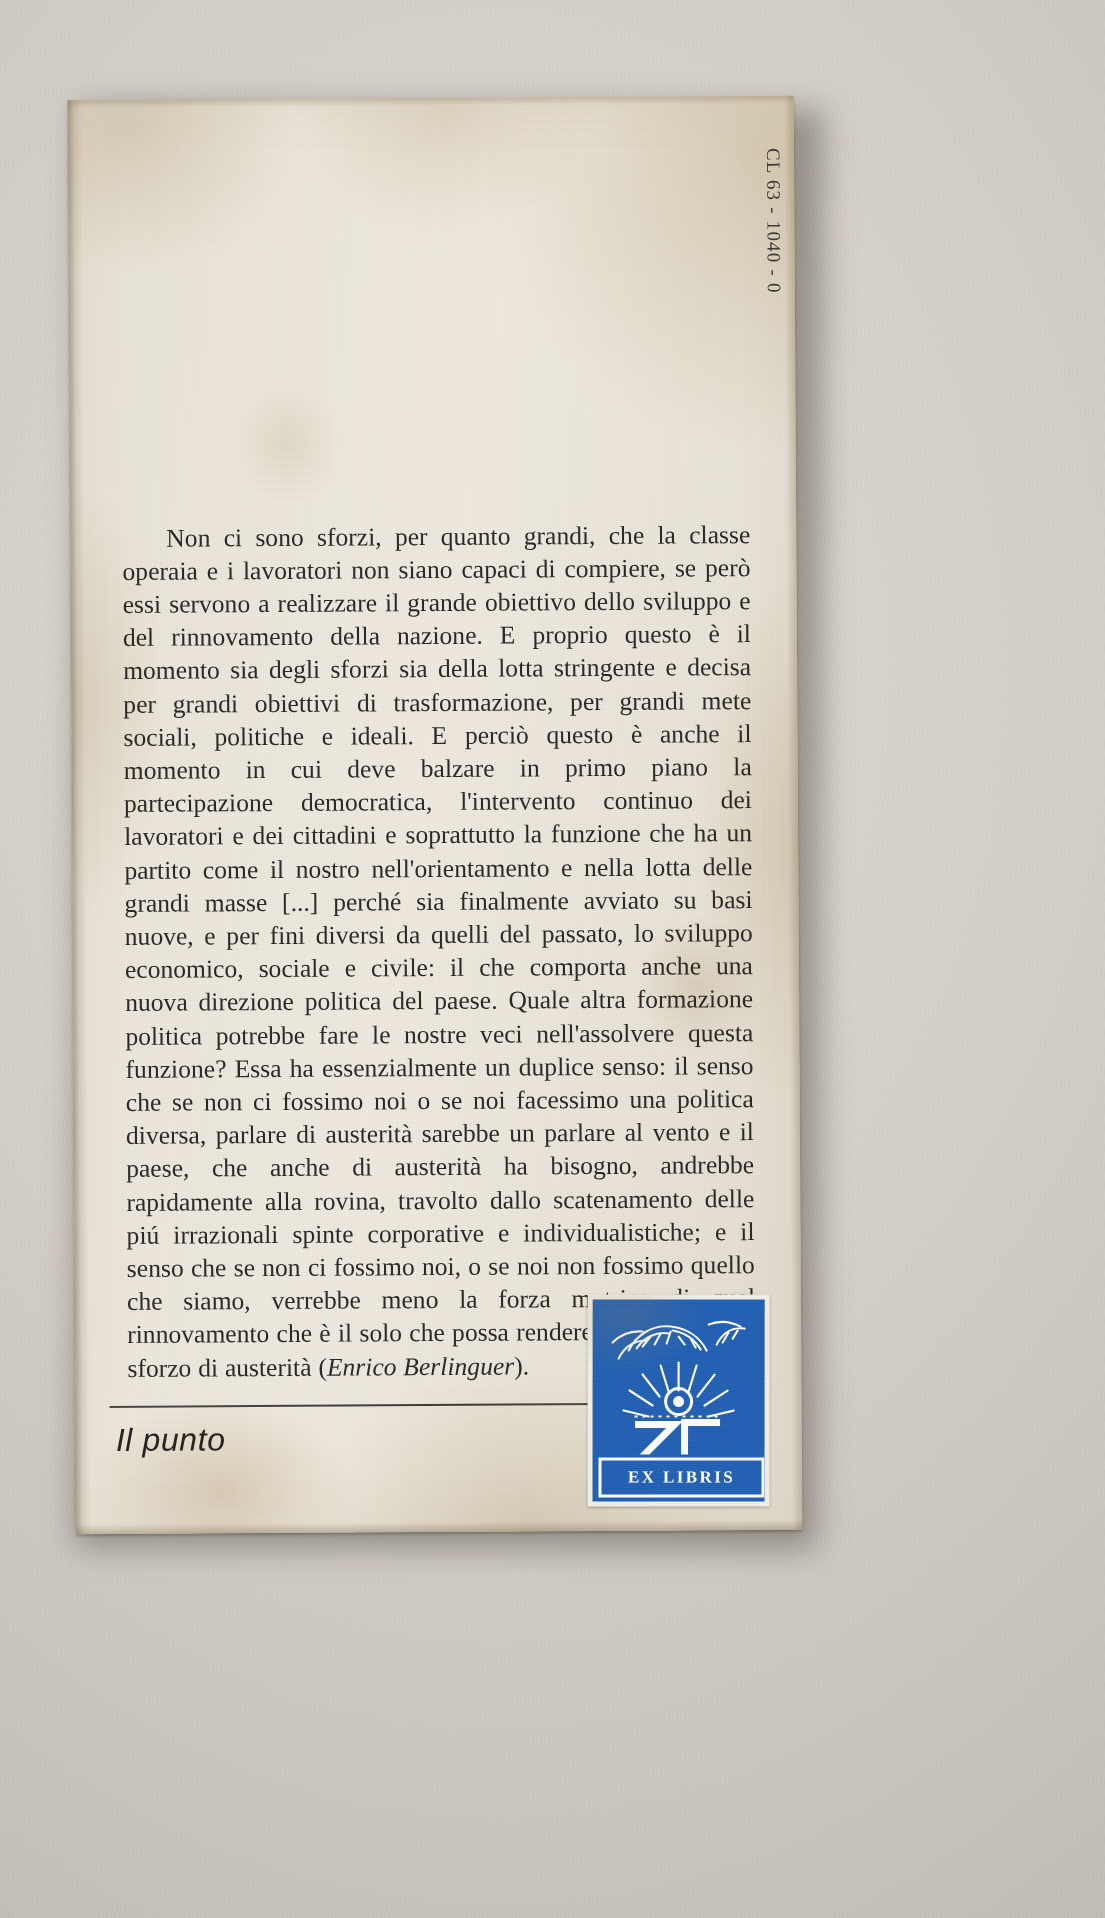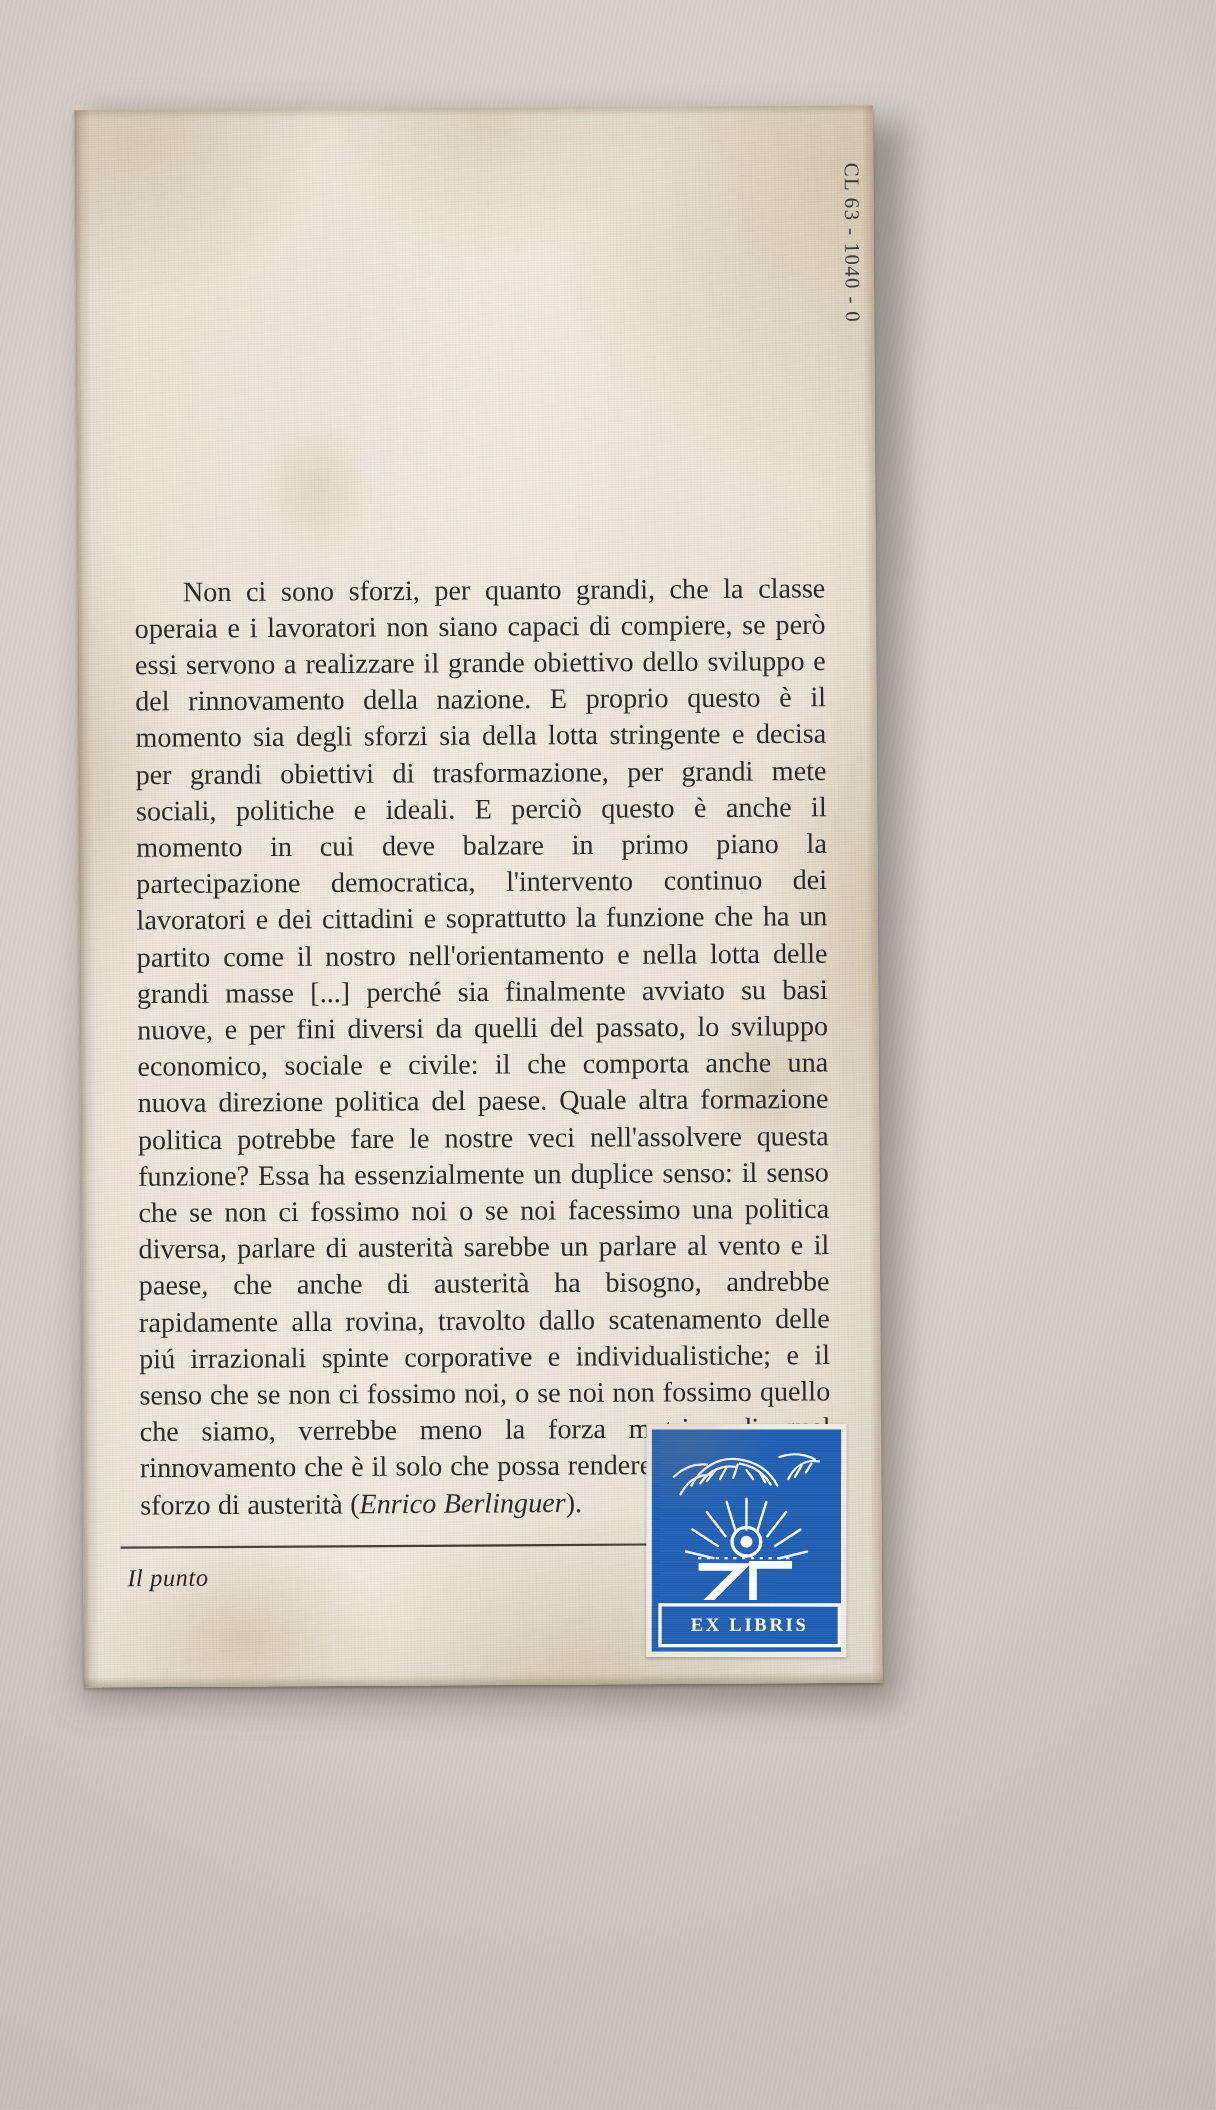--- a/index.html
+++ b/index.html
@@ -131,23 +131,23 @@
     left: 34px;
     top: 1306px;
     width: 590px;
     height: 2px;
     background: linear-gradient(90deg, #4b4944 0%, #3c3a35 60%, #55524b 100%);
   }
   .series-name{
     position:absolute;
     left: 40px;
     top: 1322px;
-    font-family: Liberation Serif, serif;
+    font-family: Liberation Sans, sans-serif;
     font-style: italic;
-    font-size: 22px;
+    font-size: 32px;
     color: #252421;
     letter-spacing: 0.6px;
   }
 
   
   .exlibris{
     position:absolute;
     left: 512px;
     top: 1198px;
     width: 182px;

